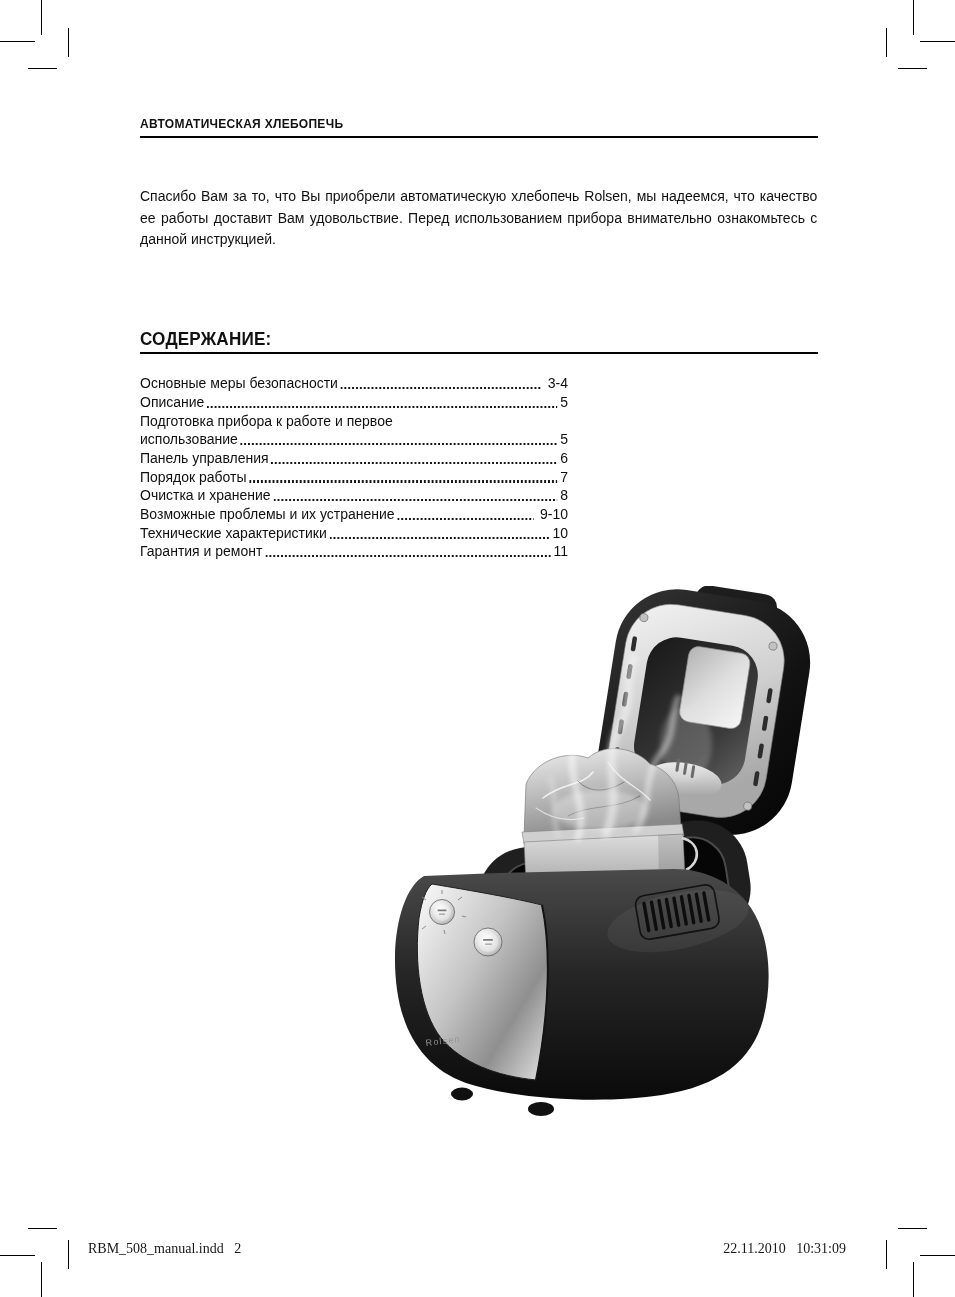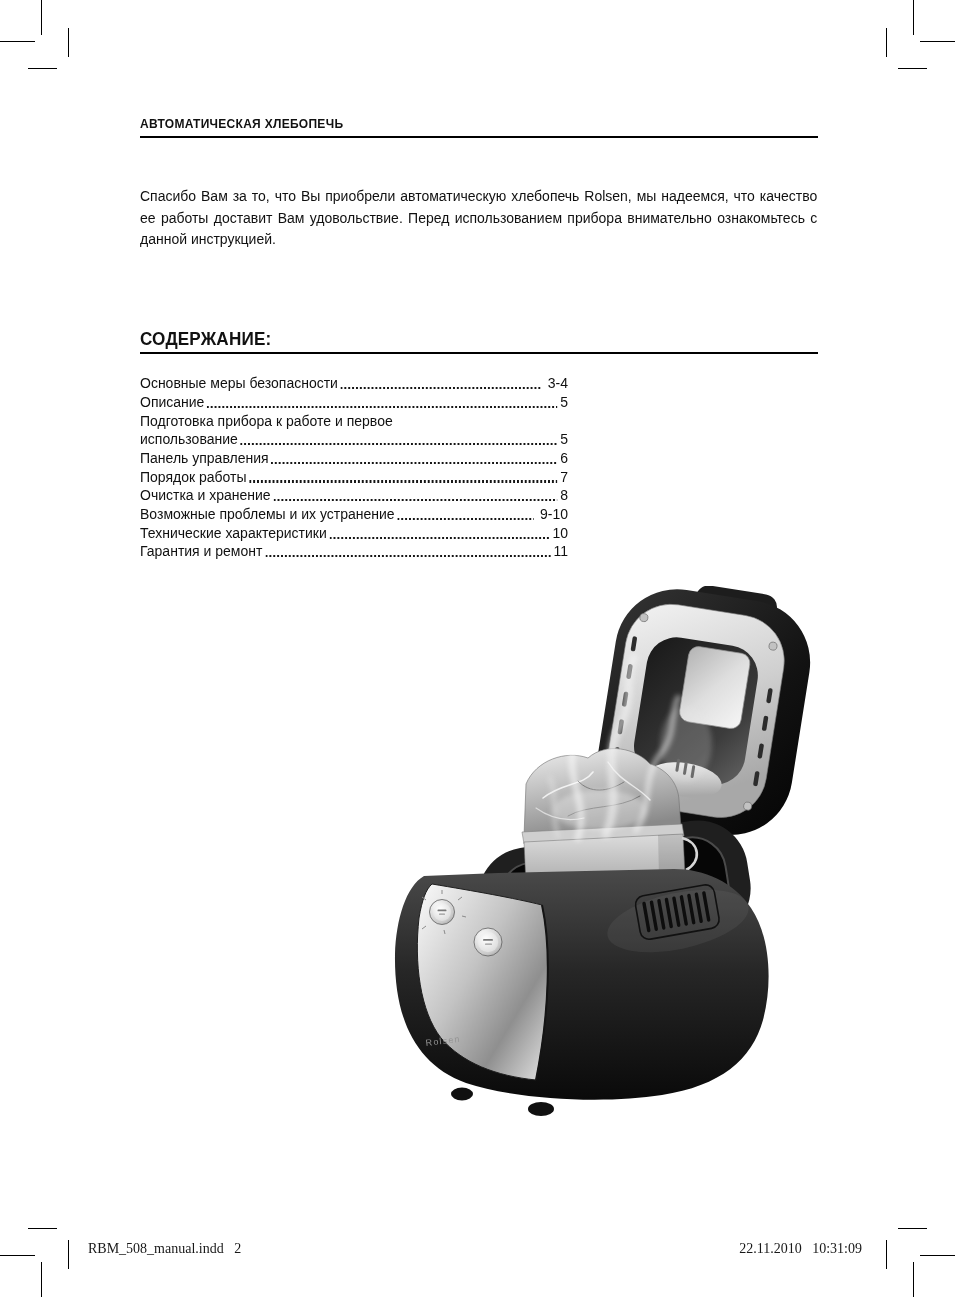--- a/index.html
+++ b/index.html
@@ -47,21 +47,21 @@
 
   .figure { position:absolute; left:378px; top:586px; width:462px; height:562px; }
   .figure svg { display:block; width:100%; height:100%; }
 
   .footer-left, .footer-right {
     position:absolute; top:1241px;
     font-family:"Liberation Serif","DejaVu Serif",serif;
     font-size:14px; color:#181818; white-space:pre; line-height:1.2;
   }
   .footer-left  { left:88px; }
-  .footer-right { right:93px;font-family:Liberation Serif, serif; }
+  .footer-right { right:109px;font-family:Liberation Serif, serif; }
 </style>
 </head>
 <body>
 
 <div class="page">
 
   <div class="crop" style="left:41px;top:0;width:1px;height:35px;"></div>
   <div class="crop" style="left:0;top:41px;width:35px;height:1px;"></div>
   <div class="crop" style="left:68px;top:28px;width:1px;height:29px;"></div>
   <div class="crop" style="left:28px;top:68px;width:29px;height:1px;"></div>

